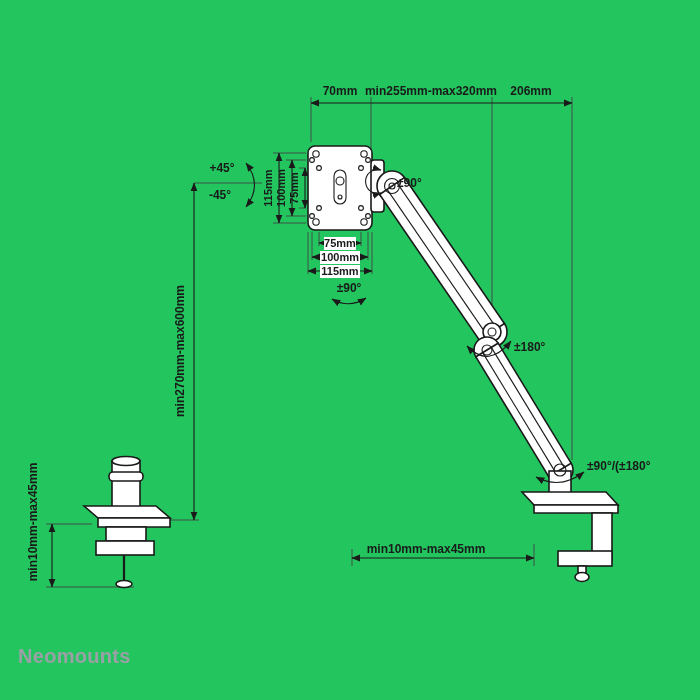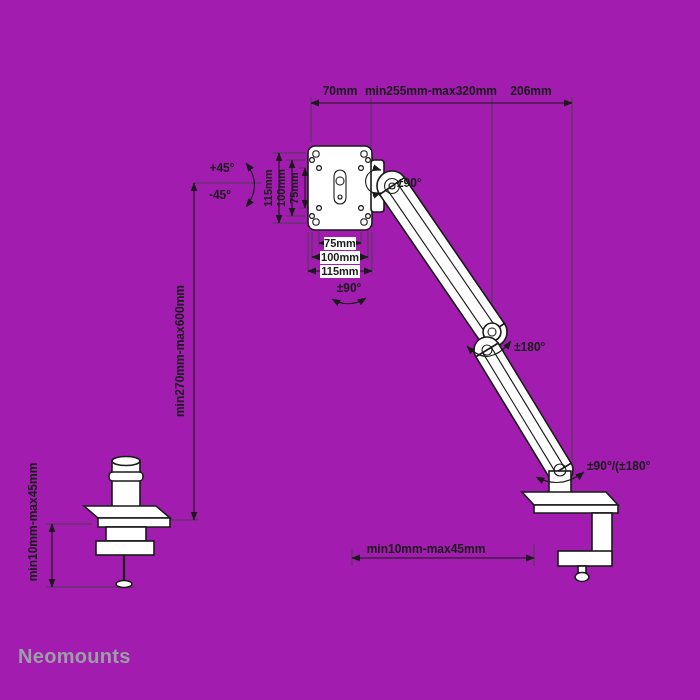--- a/index.html
+++ b/index.html
@@ -1,16 +1,16 @@
 <!DOCTYPE html>
 <html><head>
 <meta charset="utf-8">
 <style>
   html,body{margin:0;padding:0;background:#ffffff;}
-  .canvas{position:relative;width:700px;height:700px;background:#a21caf;overflow:hidden;
+  .canvas{position:relative;width:700px;height:700px;background:#22c55e;overflow:hidden;
           font-family:"Liberation Sans",sans-serif;}
   svg{display:block;}
   .dimtext{font-family:"Liberation Sans",sans-serif;font-size:12px;font-weight:700;fill:#1a1a1a;}
   .dimtext-sm{font-family:"Liberation Sans",sans-serif;font-size:11px;font-weight:700;fill:#1a1a1a;}
   .brand{font-family:"Liberation Sans",sans-serif;font-size:20px;font-weight:600;fill:#9aa0a6;letter-spacing:.3px;}
   .outline{fill:#ffffff;stroke:#1a1a1a;stroke-width:1.6;}
   .thin{stroke:#1a1a1a;stroke-width:1.1;fill:none;}
   .ext{stroke:#444444;stroke-width:0.9;fill:none;}
   .bg{fill:#ffffff;}
 </style>

